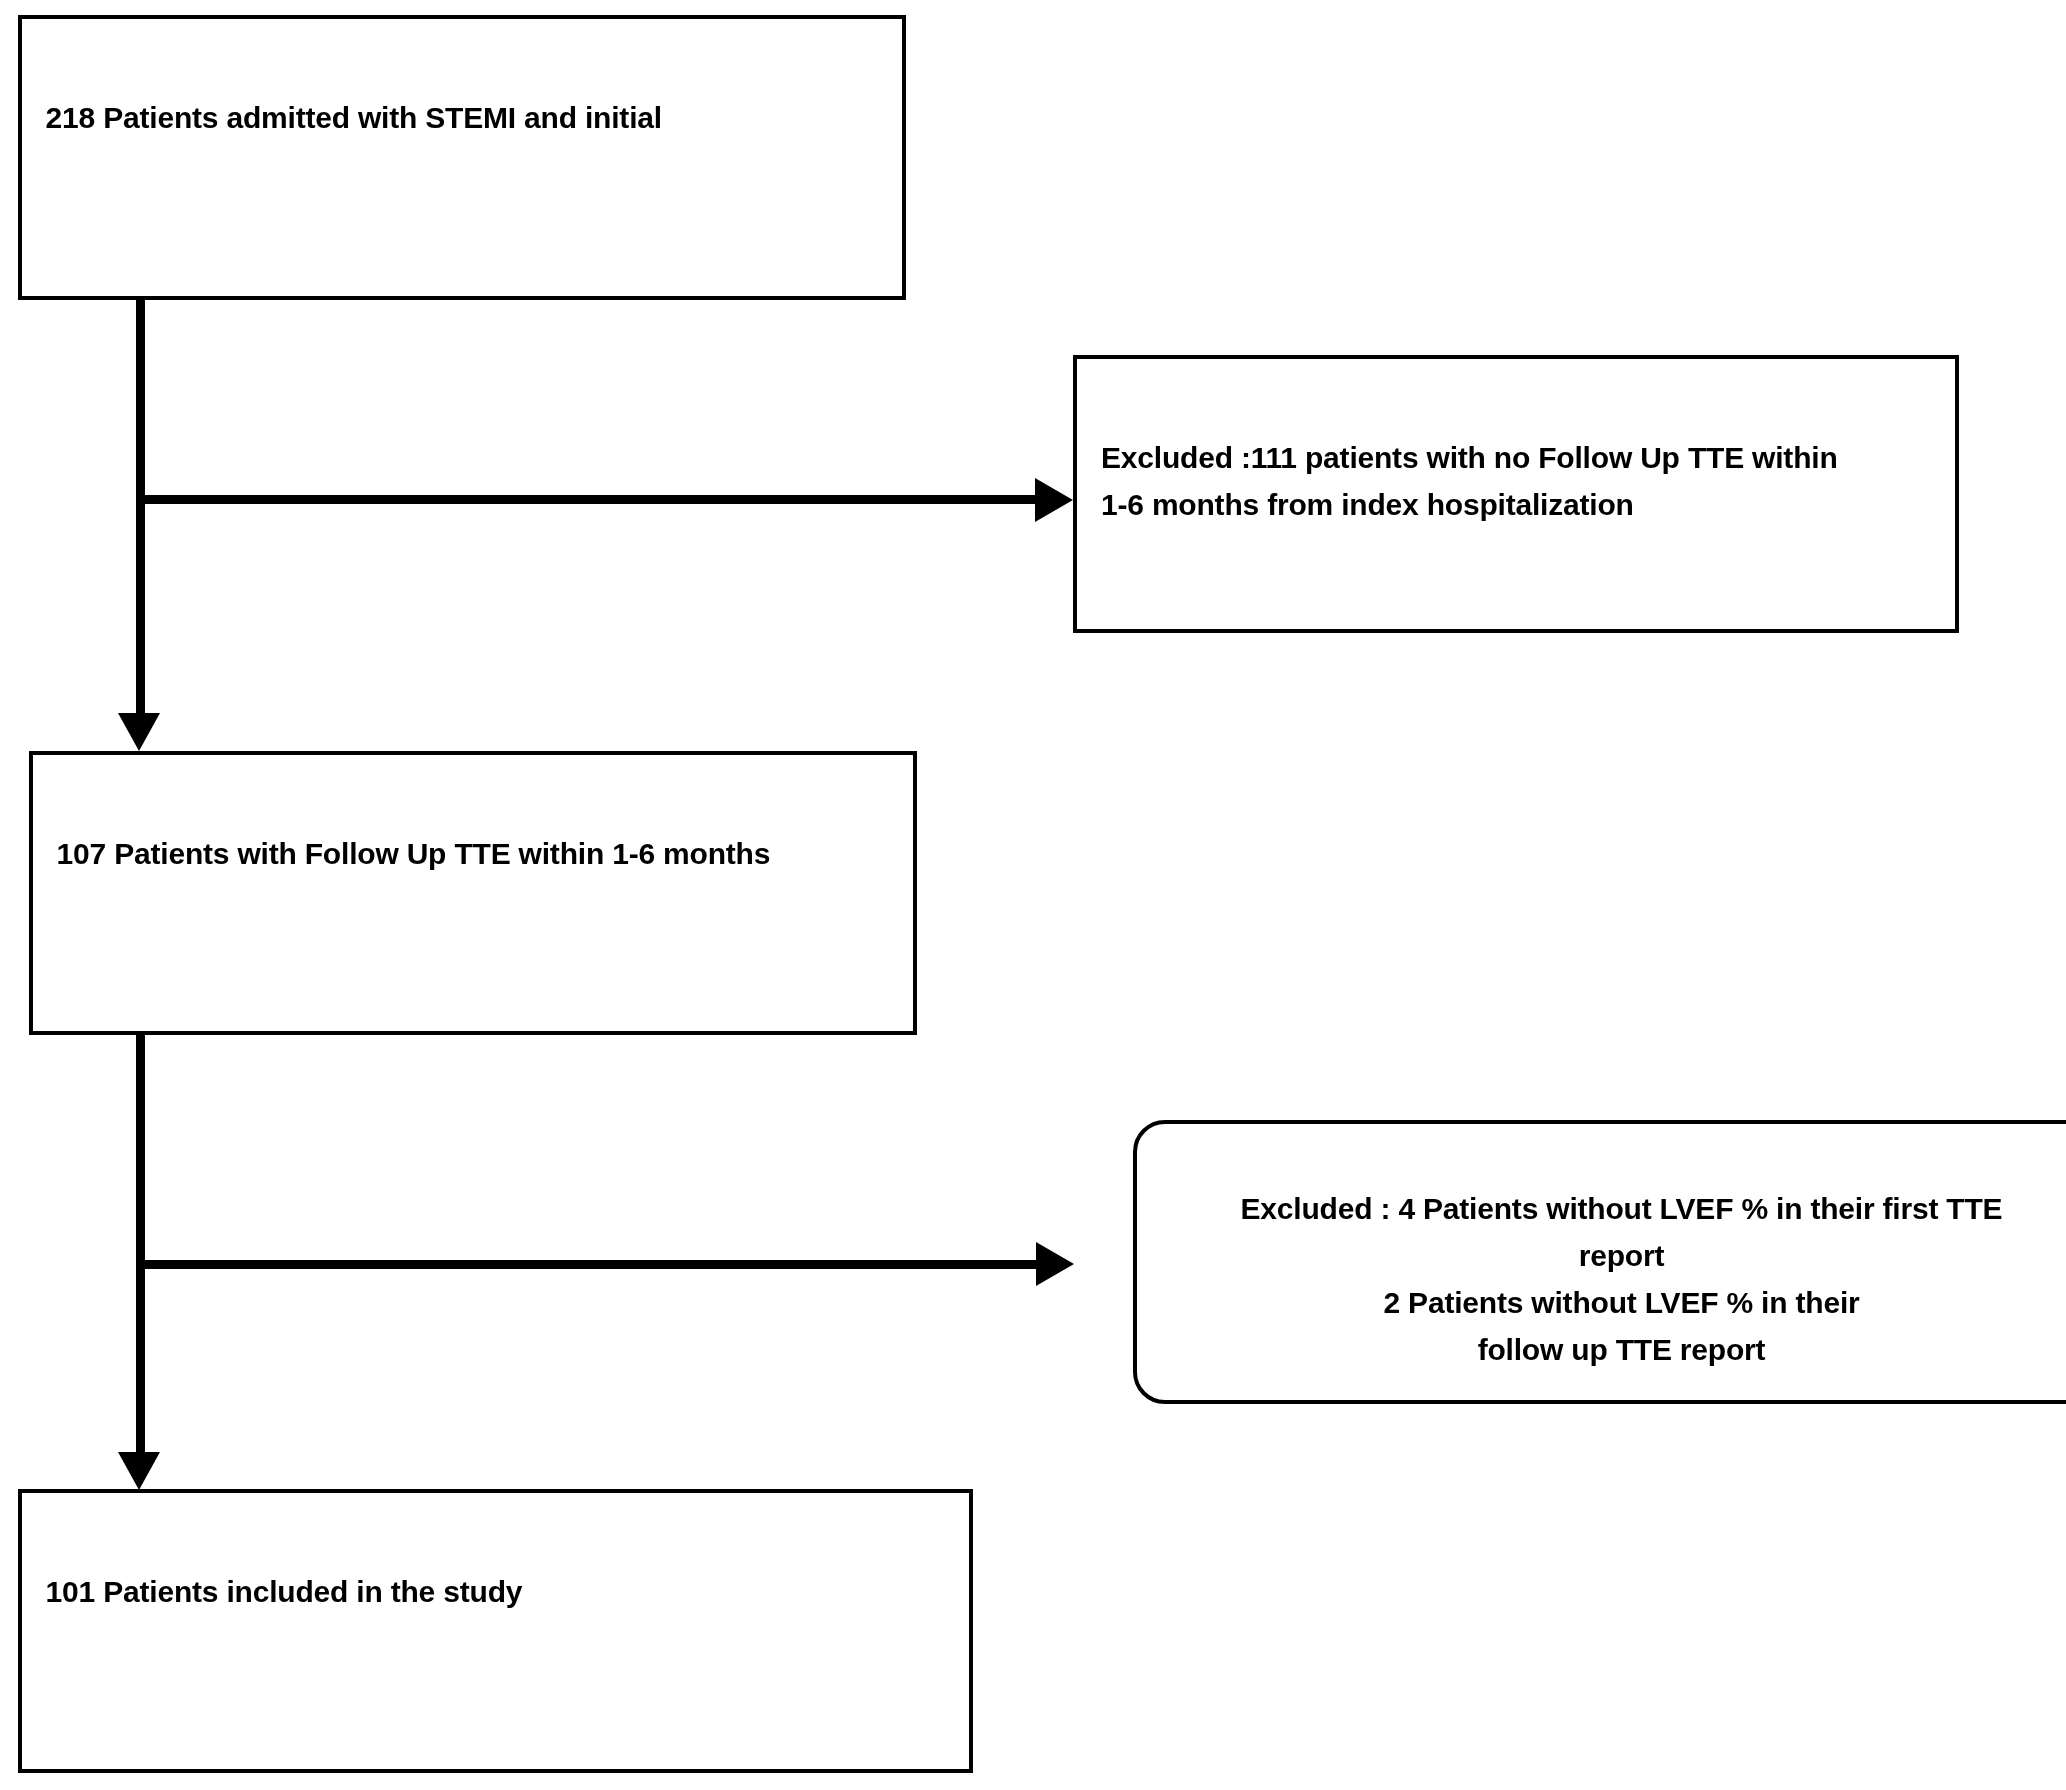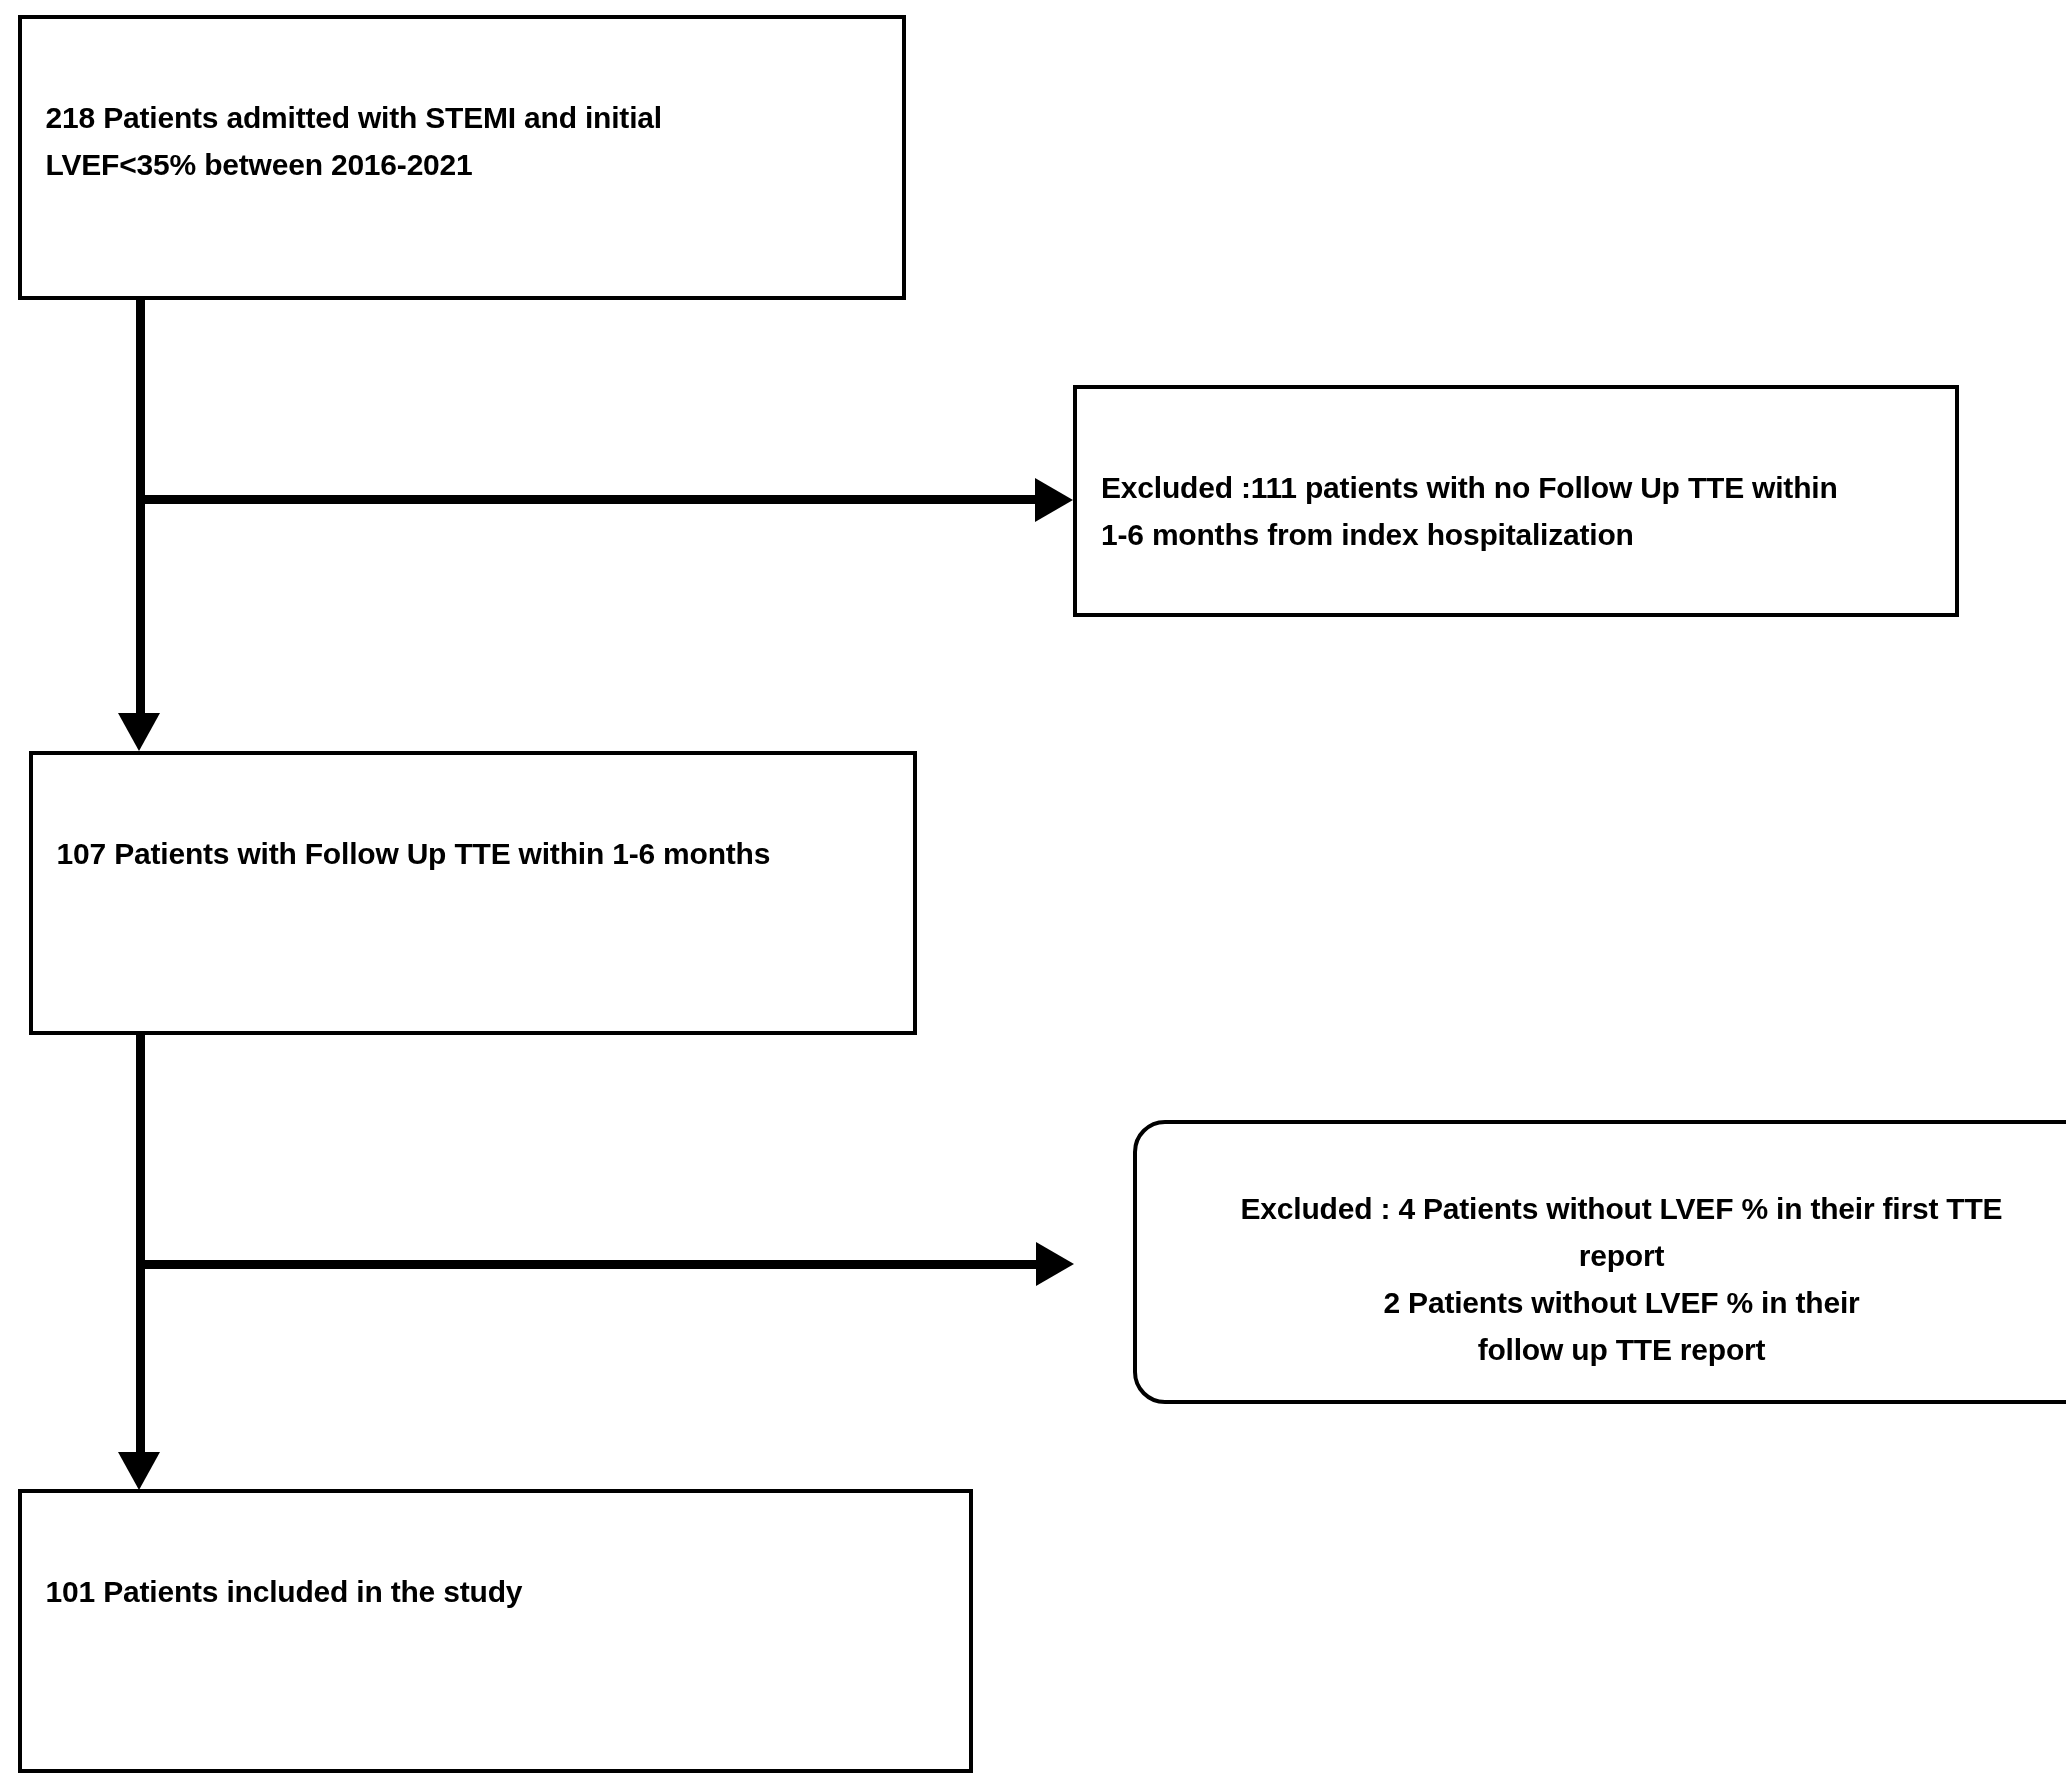--- a/index.html
+++ b/index.html
@@ -22,21 +22,21 @@
     background:var(--bg);
     font-weight:bold;
     font-size:30px;
     line-height:47px;
     letter-spacing:-0.2px;
   }
   .box .txt{white-space:nowrap;}
   .box-left{text-align:left;padding:75px 24px 24px 24px;}
   .box-center{text-align:center;padding:61px 24px 24px 24px;}
   #box-initial   {left:17.6px;  top:15px;   width:888px;height:285px;}
-  #box-excluded1 {left:1073px;top:355px;  width:886px;height:232px;margin-top:30px;}
+  #box-excluded1 {left:1073px;top:355px;  width:886px;height:278px;}
   #box-followup  {left:17.6px;  top:751px; width:888px;height:284px;margin-left:11px;}
   #box-excluded2 {left:1133px;top:1120px; width:977px;height:284px;border-radius:32px;}
   #box-included  {left:17.6px;  top:1489px; width:955px;height:284px;}
 
   .shaft-v{position:absolute;width:8.5px;background:var(--ink);}
   .shaft-h{position:absolute;height:8.5px;background:var(--ink);}
   .head-down{
     position:absolute;width:0;height:0;
     border-left:21px solid transparent;
     border-right:21px solid transparent;
@@ -57,21 +57,20 @@
   #harrow2-shaft{left:140px;top:1260px;width:897px;}
   #harrow2-head {left:1036px;top:1242px;}
 </style>
 </head>
 <body>
 
 <div class="stage">
 
   <div class="box box-left" id="box-initial">
     <div class="txt">218 Patients admitted with STEMI and initial</div>
-    <div class="txt">LVEF&lt;35% between 2016-2021</div>
   </div>
 
   <div class="box box-left" id="box-excluded1">
     <div class="txt">Excluded :111 patients with no Follow Up TTE within</div>
     <div class="txt">1-6 months from index hospitalization</div>
   </div>
 
   <div class="box box-left" id="box-followup">
     <div class="txt">107 Patients with Follow Up TTE within 1-6 months</div>
   </div>

